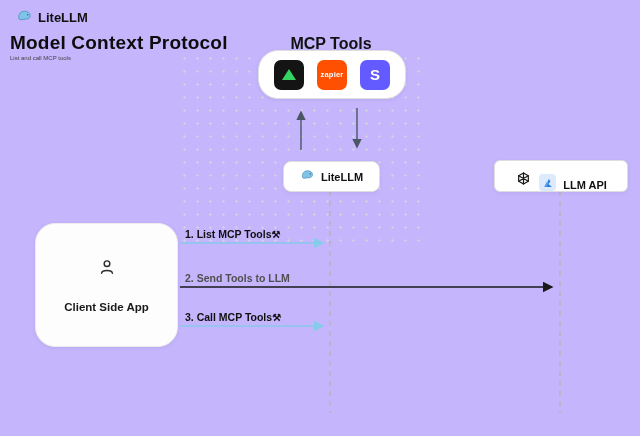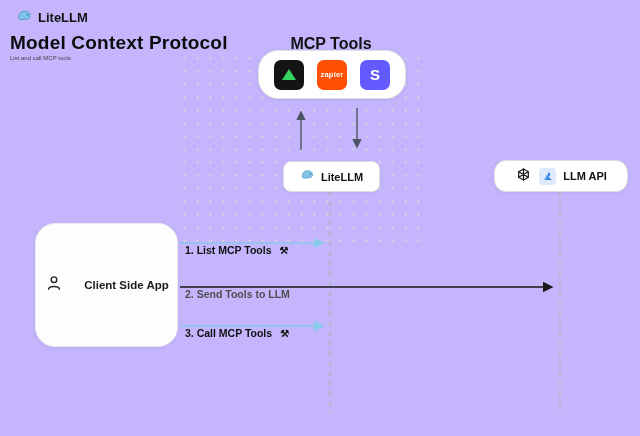--- a/index.html
+++ b/index.html
@@ -26,29 +26,29 @@
 
   .tool-icon{width:30px; height:30px; border-radius:7px; display:flex; align-items:center; justify-content:center;}
   .tool-dark{background:#141414;}
   .tri{width:0; height:0; border-left:7px solid transparent; border-right:7px solid transparent; border-bottom:11px solid #35d461;}
   .tool-zapier{background:#ff4f00; color:#fff; font-size:7.5px; font-weight:700; letter-spacing:.2px;}
   .tool-stripe{background:#635bff; color:#fff; font-size:15px; font-weight:700;}
 
   .litellm-box{left:283px; top:161px; width:95px; height:29px; border-radius:8px; gap:6px;}
   .node-label{font-size:11px; font-weight:700; color:#111;}
 
-  .llmapi-box{left:494px; top:160px; width:132px; height:30px; border-radius:12px; gap:7px;}
+  .llmapi-box{left:494px; top:160px; width:132px; height:30px; border-radius:6px; gap:7px;align-items:flex-end;}
   .blue-chip{width:17px; height:17px; border-radius:4px; background:#ddeafc; display:flex; align-items:center; justify-content:center;}
 
   .client-box{left:35px; top:223px; width:141px; height:122px; border-radius:20px;
-              border:1px solid #ececec; background:#fdfdfd; gap:20px;}
+              border:1px solid #ececec; background:#fdfdfd; gap:20px;flex-direction:column;}
   .client-label{font-size:11.5px; font-weight:600; color:#1a1a1a;}
 
   
-  .msg{position:absolute; font-size:10.5px; display:flex; align-items:center; gap:8px; white-space:nowrap;margin-top:16px;}
+  .msg{position:absolute; font-size:10.5px; display:flex; align-items:center; gap:0; white-space:nowrap;}
   .msg-dark{color:#101010; font-weight:600;}
   .msg-gray{color:#4f4f4f; font-weight:700;justify-content:center;}
   .glyph{font-size:10px; color:#111;}
 
   svg.layer{position:absolute; left:0; top:0; pointer-events:none;}
 </style>
 </head>
 <body>
 
 <div class="canvas">

